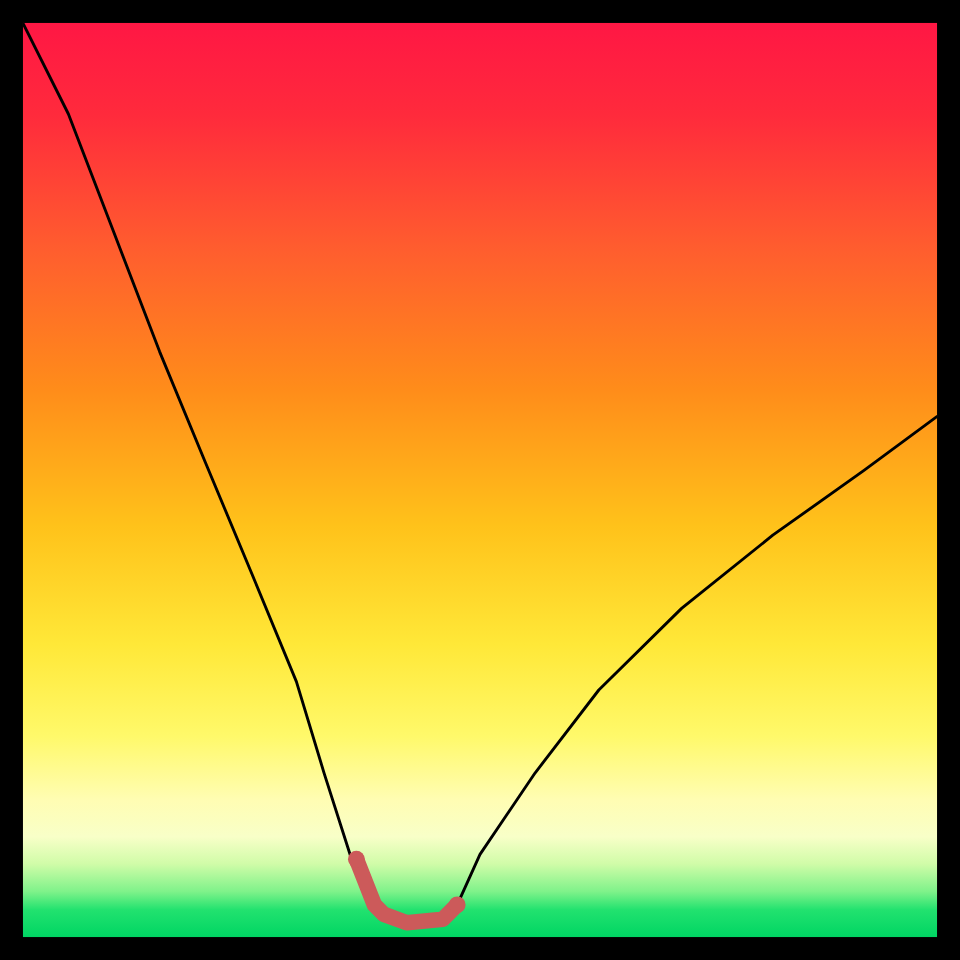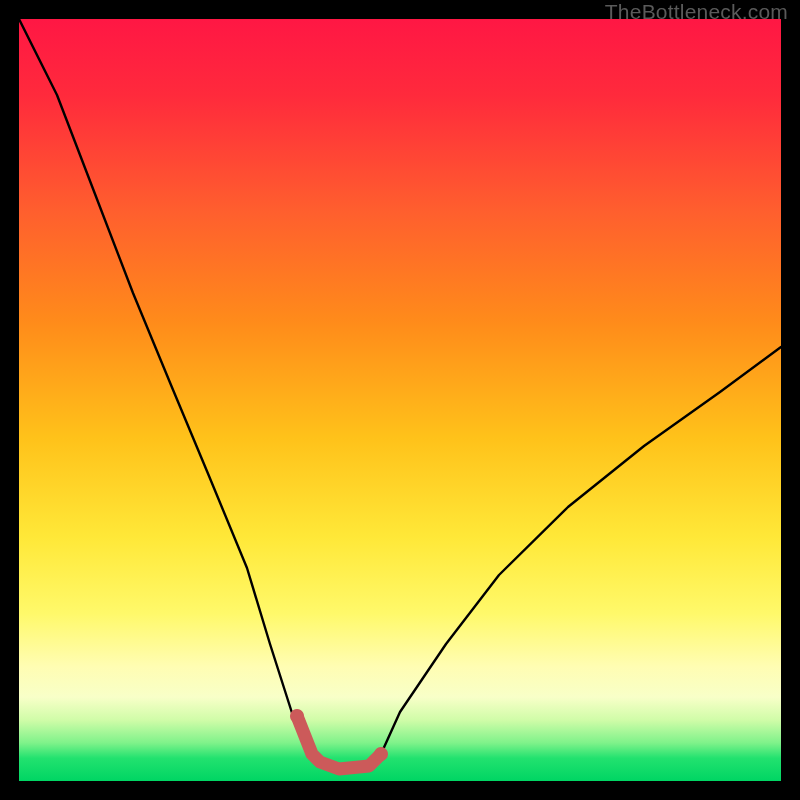--- a/index.html
+++ b/index.html
@@ -100,14 +100,13 @@
            L 301 743
            L 320 750
            L 350 747
            L 362 735" fill="none" stroke="#cc5a5a" stroke-width="13" stroke-linecap="round" stroke-linejoin="round"></path>
 
       <circle cx="278" cy="697" r="7" fill="#cc5a5a"></circle>
       <circle cx="362" cy="735" r="7" fill="#cc5a5a"></circle>
     </svg>
   </div>
 
-  <div class="watermark">TheBottleneck.com</div>
 </div>
 
 </body></html>

